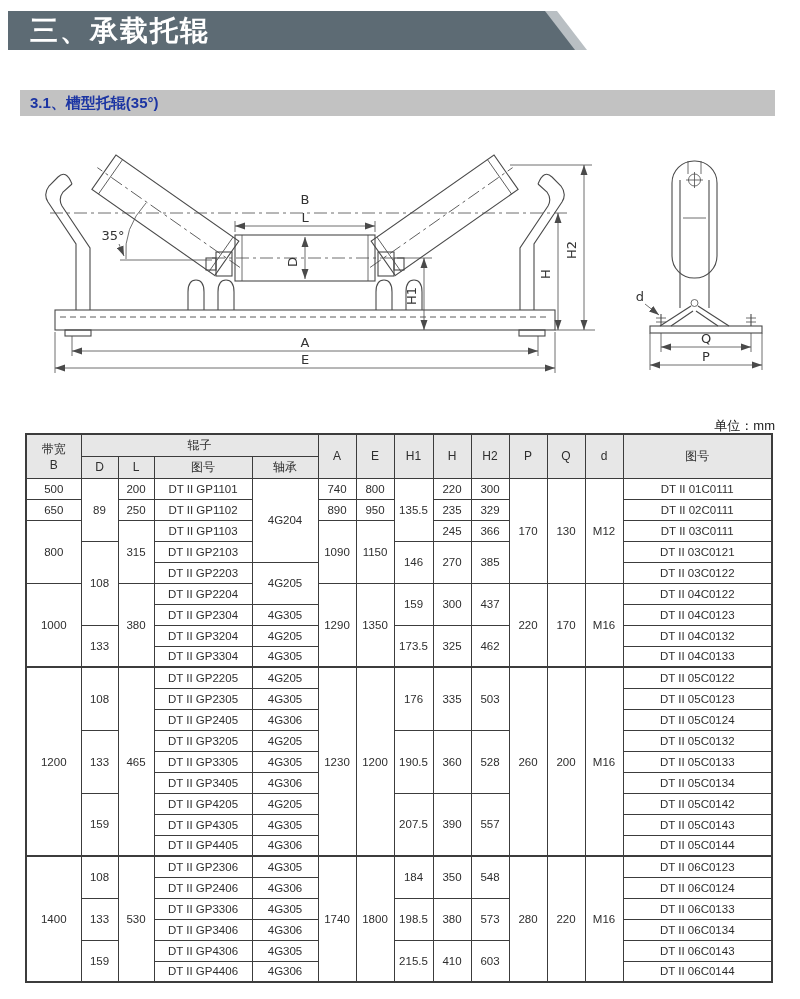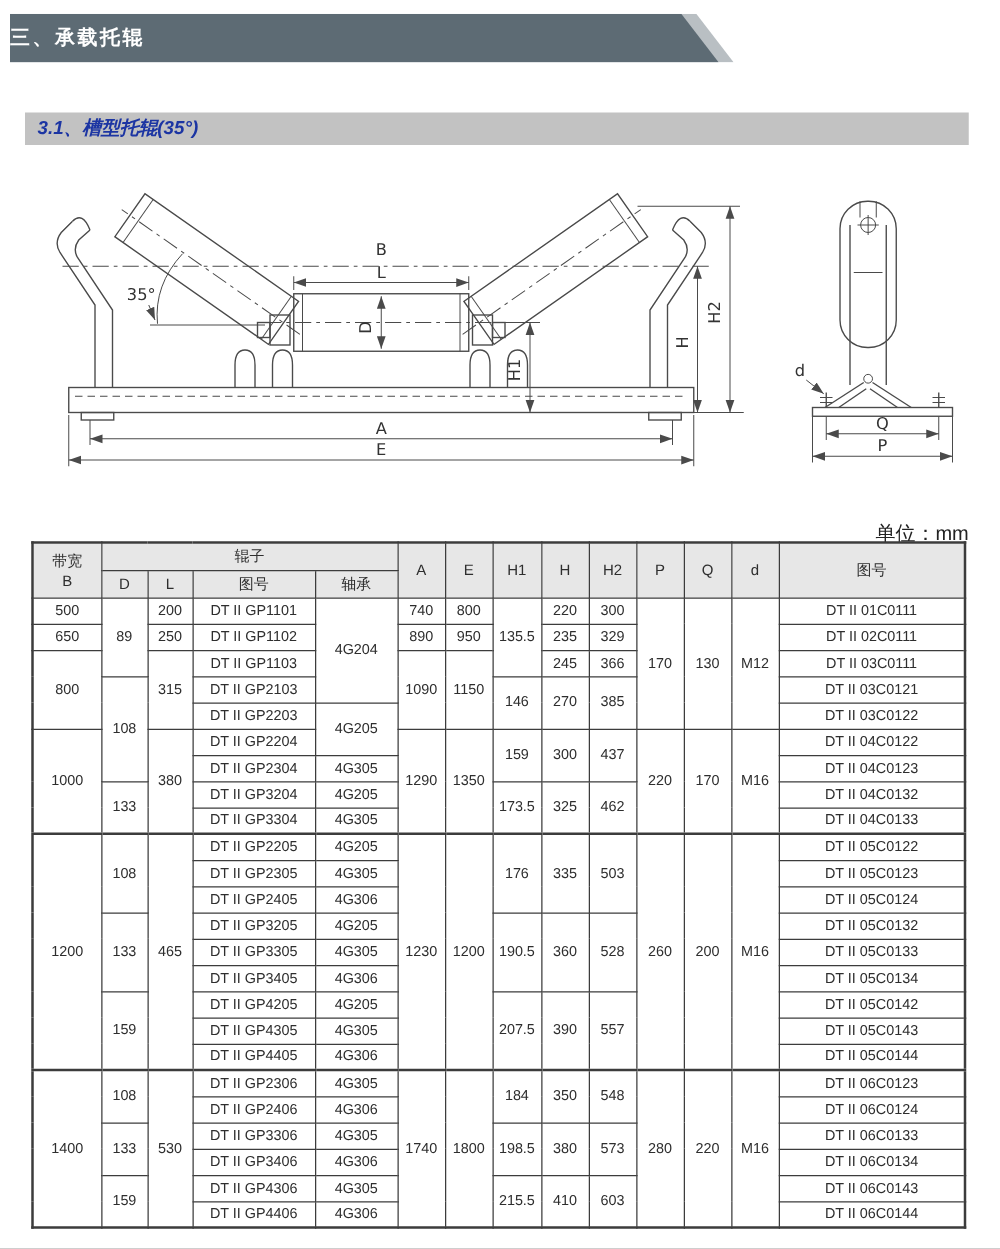--- a/index.html
+++ b/index.html
@@ -15,38 +15,38 @@
     overflow:hidden;margin:0 auto;
   }
   
   .banner-wrap{position:absolute;left:8px;top:11px;width:600px;height:39px;}
   .banner-accent{position:absolute;left:0;top:0;width:600px;height:39px;
     background:var(--banner-accent);
     clip-path:polygon(0 0,549px 0,579px 39px,0 39px);}
   .banner{position:absolute;left:0;top:0;width:600px;height:39px;
     background:var(--banner-bg);
     clip-path:polygon(0 0,537px 0,567px 39px,0 39px);}
-  .banner span{display:block;line-height:39px;
-    font-size:16px;font-weight:bold;color:var(--banner-text);letter-spacing:2px;}
+  .banner span{display:block;line-height:39px;padding-left:22px;
+    font-size:28px;font-weight:bold;color:var(--banner-text);letter-spacing:2px;}
   
   .section-bar{position:absolute;left:20px;top:90px;width:755px;height:26px;
     background:var(--section-bg);}
   .section-bar span{display:block;line-height:26px;padding-left:10px;
-    font-size:15px;font-weight:bold;color:var(--section-text);font-style:italic;}
+    font-size:15px;font-weight:bold;color:var(--section-text);}
   
   .drawing{position:absolute;left:20px;top:140px;width:770px;height:258px;}
   .drawing svg{display:block;}
   .ln{stroke:#4a4a4a;fill:none;stroke-width:1.1;}
   .thin{stroke:#4a4a4a;fill:none;stroke-width:0.8;}
   .dashdot{stroke:#4a4a4a;fill:none;stroke-width:0.8;stroke-dasharray:13 4 3 4;}
   .dashed{stroke:#4a4a4a;fill:none;stroke-width:0.9;stroke-dasharray:6 4;}
   .dlbl{font-size:13px;fill:#333;font-family:"DejaVu Sans",sans-serif;}
   
   .note-row{position:absolute;left:28px;top:402px;font-size:12.5px;color:#222;}
-  .unit-row{position:absolute;right:25px;top:417px;font-size:16px;color:#222;}
+  .unit-row{position:absolute;right:25px;top:417px;font-size:13px;color:#222;}
   
   table.spec{position:absolute;left:25px;top:433px;width:680px;
     border-collapse:collapse;table-layout:fixed;
     border:2px solid var(--line);}
   table.spec th,table.spec td{
     border:1px solid var(--line);text-align:center;vertical-align:middle;
     font-size:11.5px;font-weight:normal;color:#2e2e2e;padding:0;
     overflow:hidden;white-space:nowrap;}
   table.spec th{background:var(--header-bg);height:22px;font-size:12px;}
   table.spec td{height:21px;background:#fff;}

